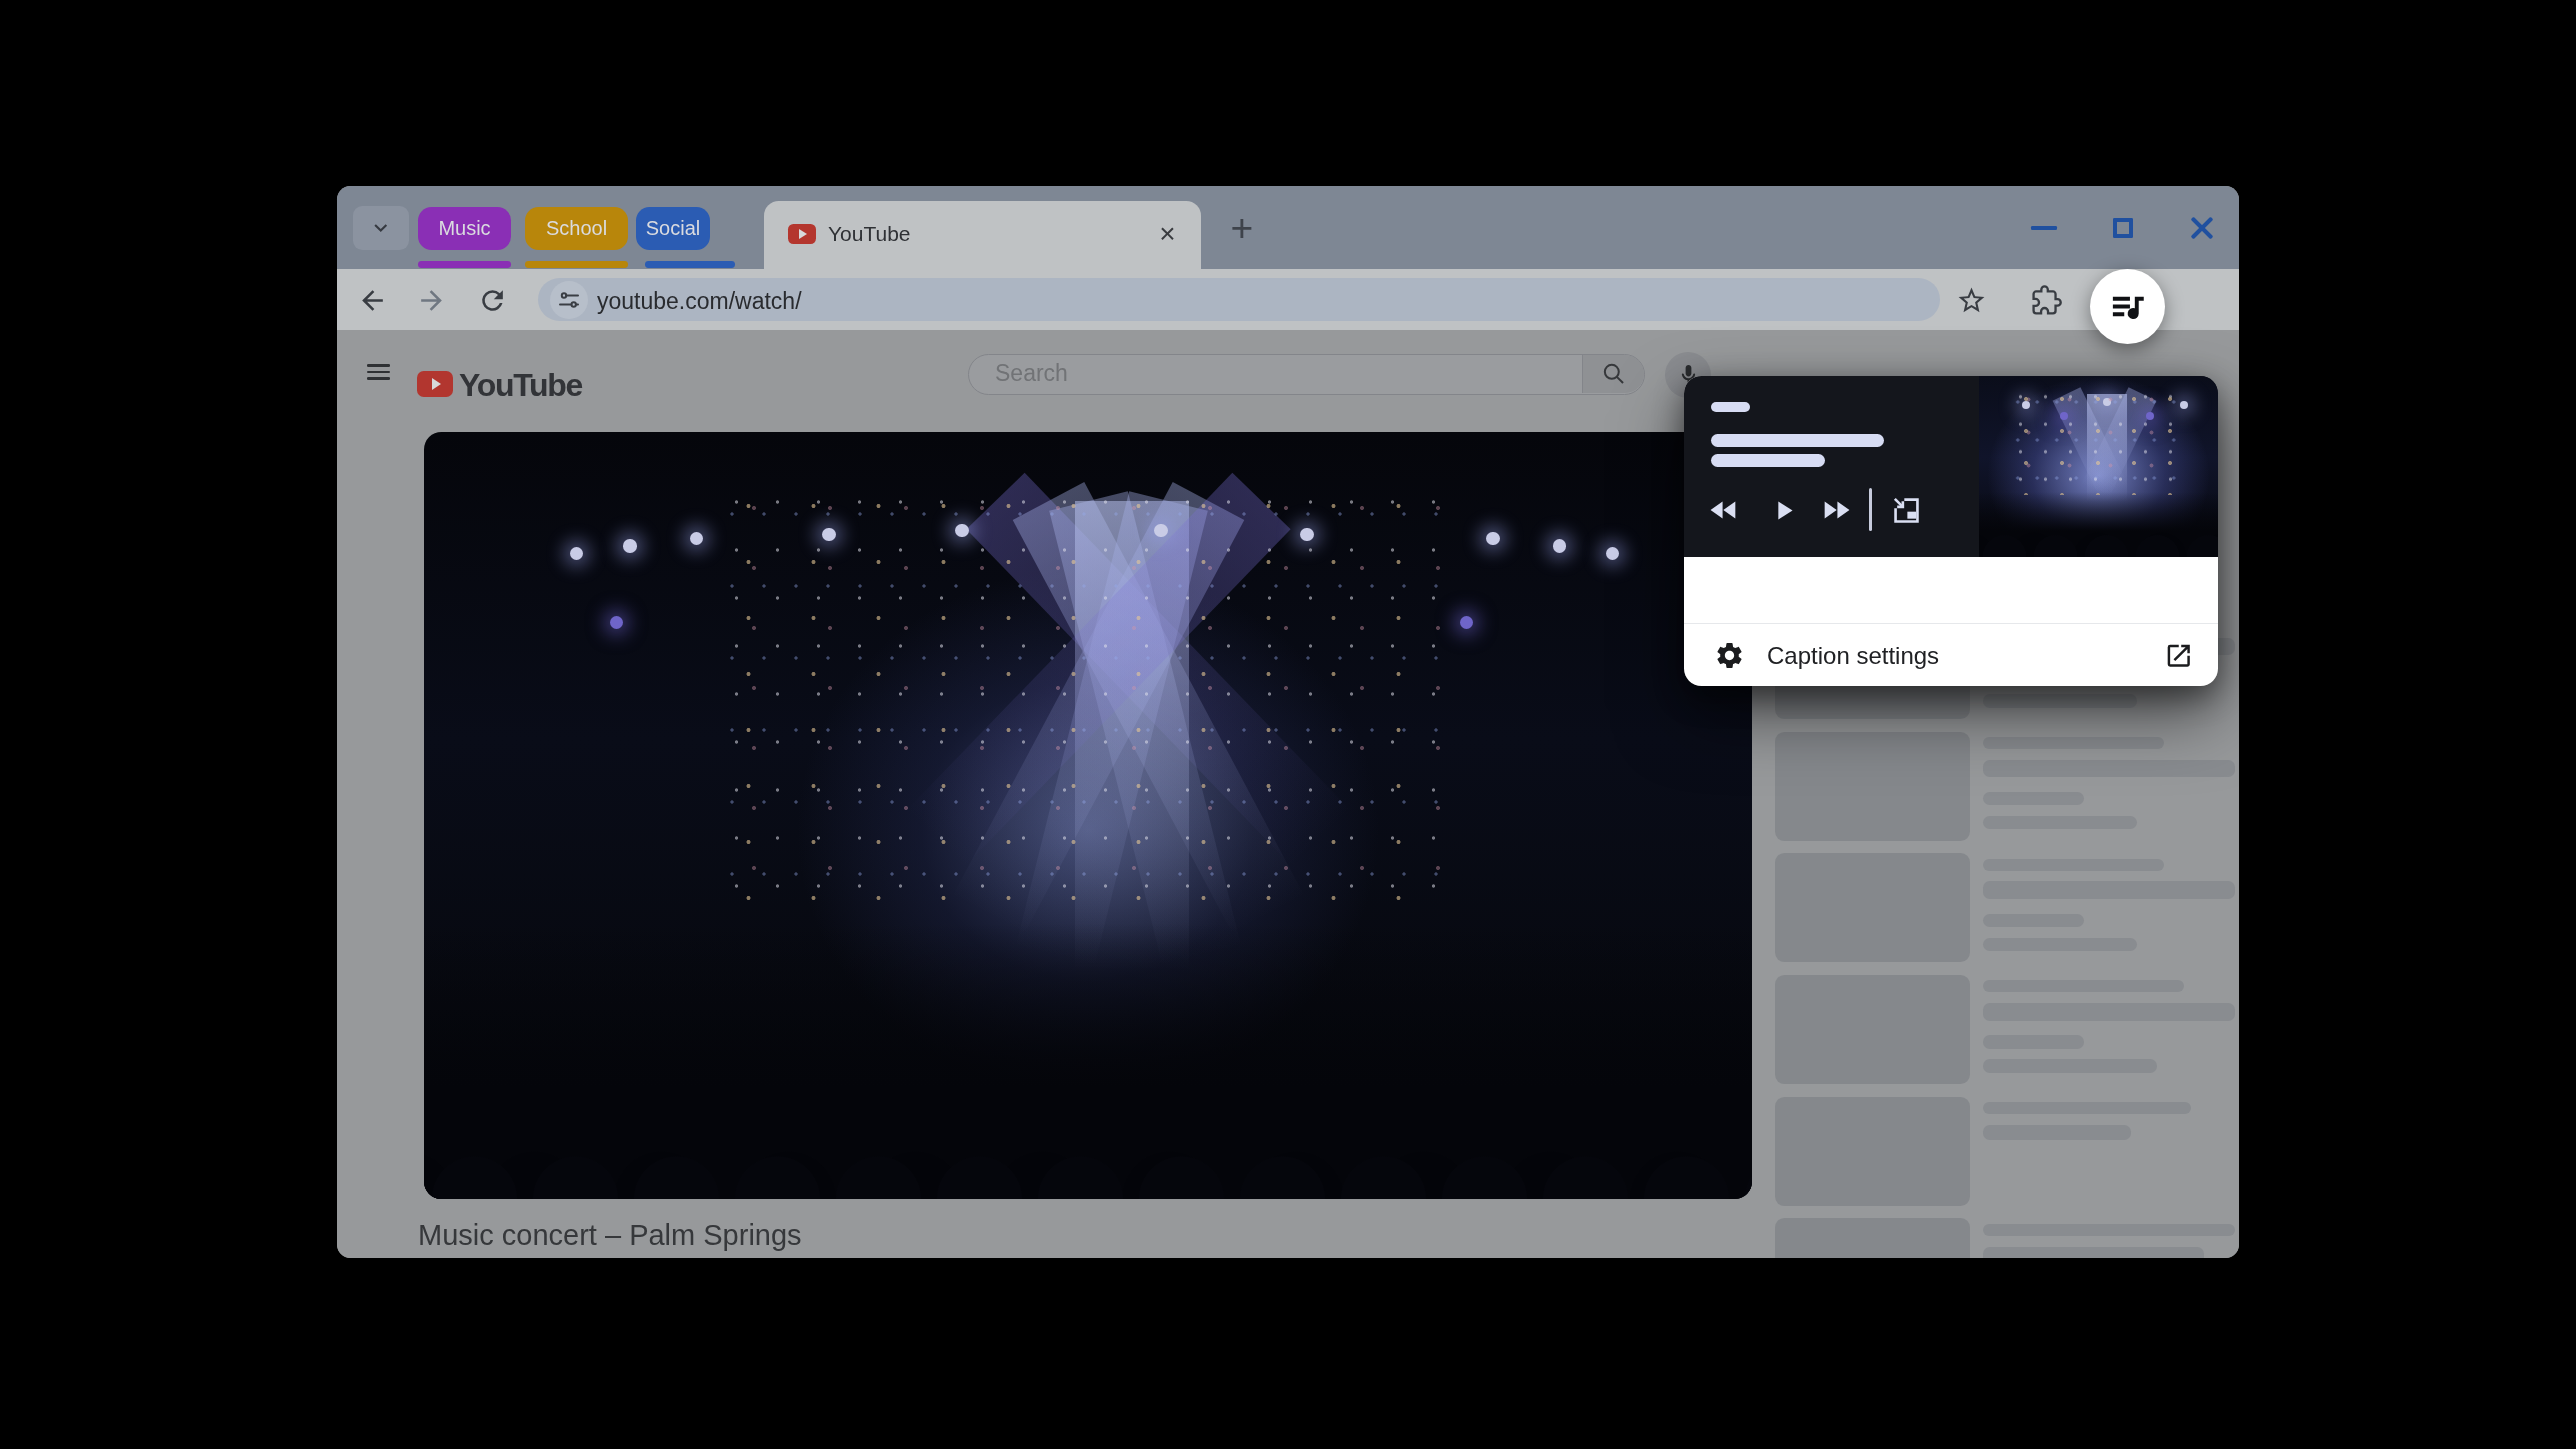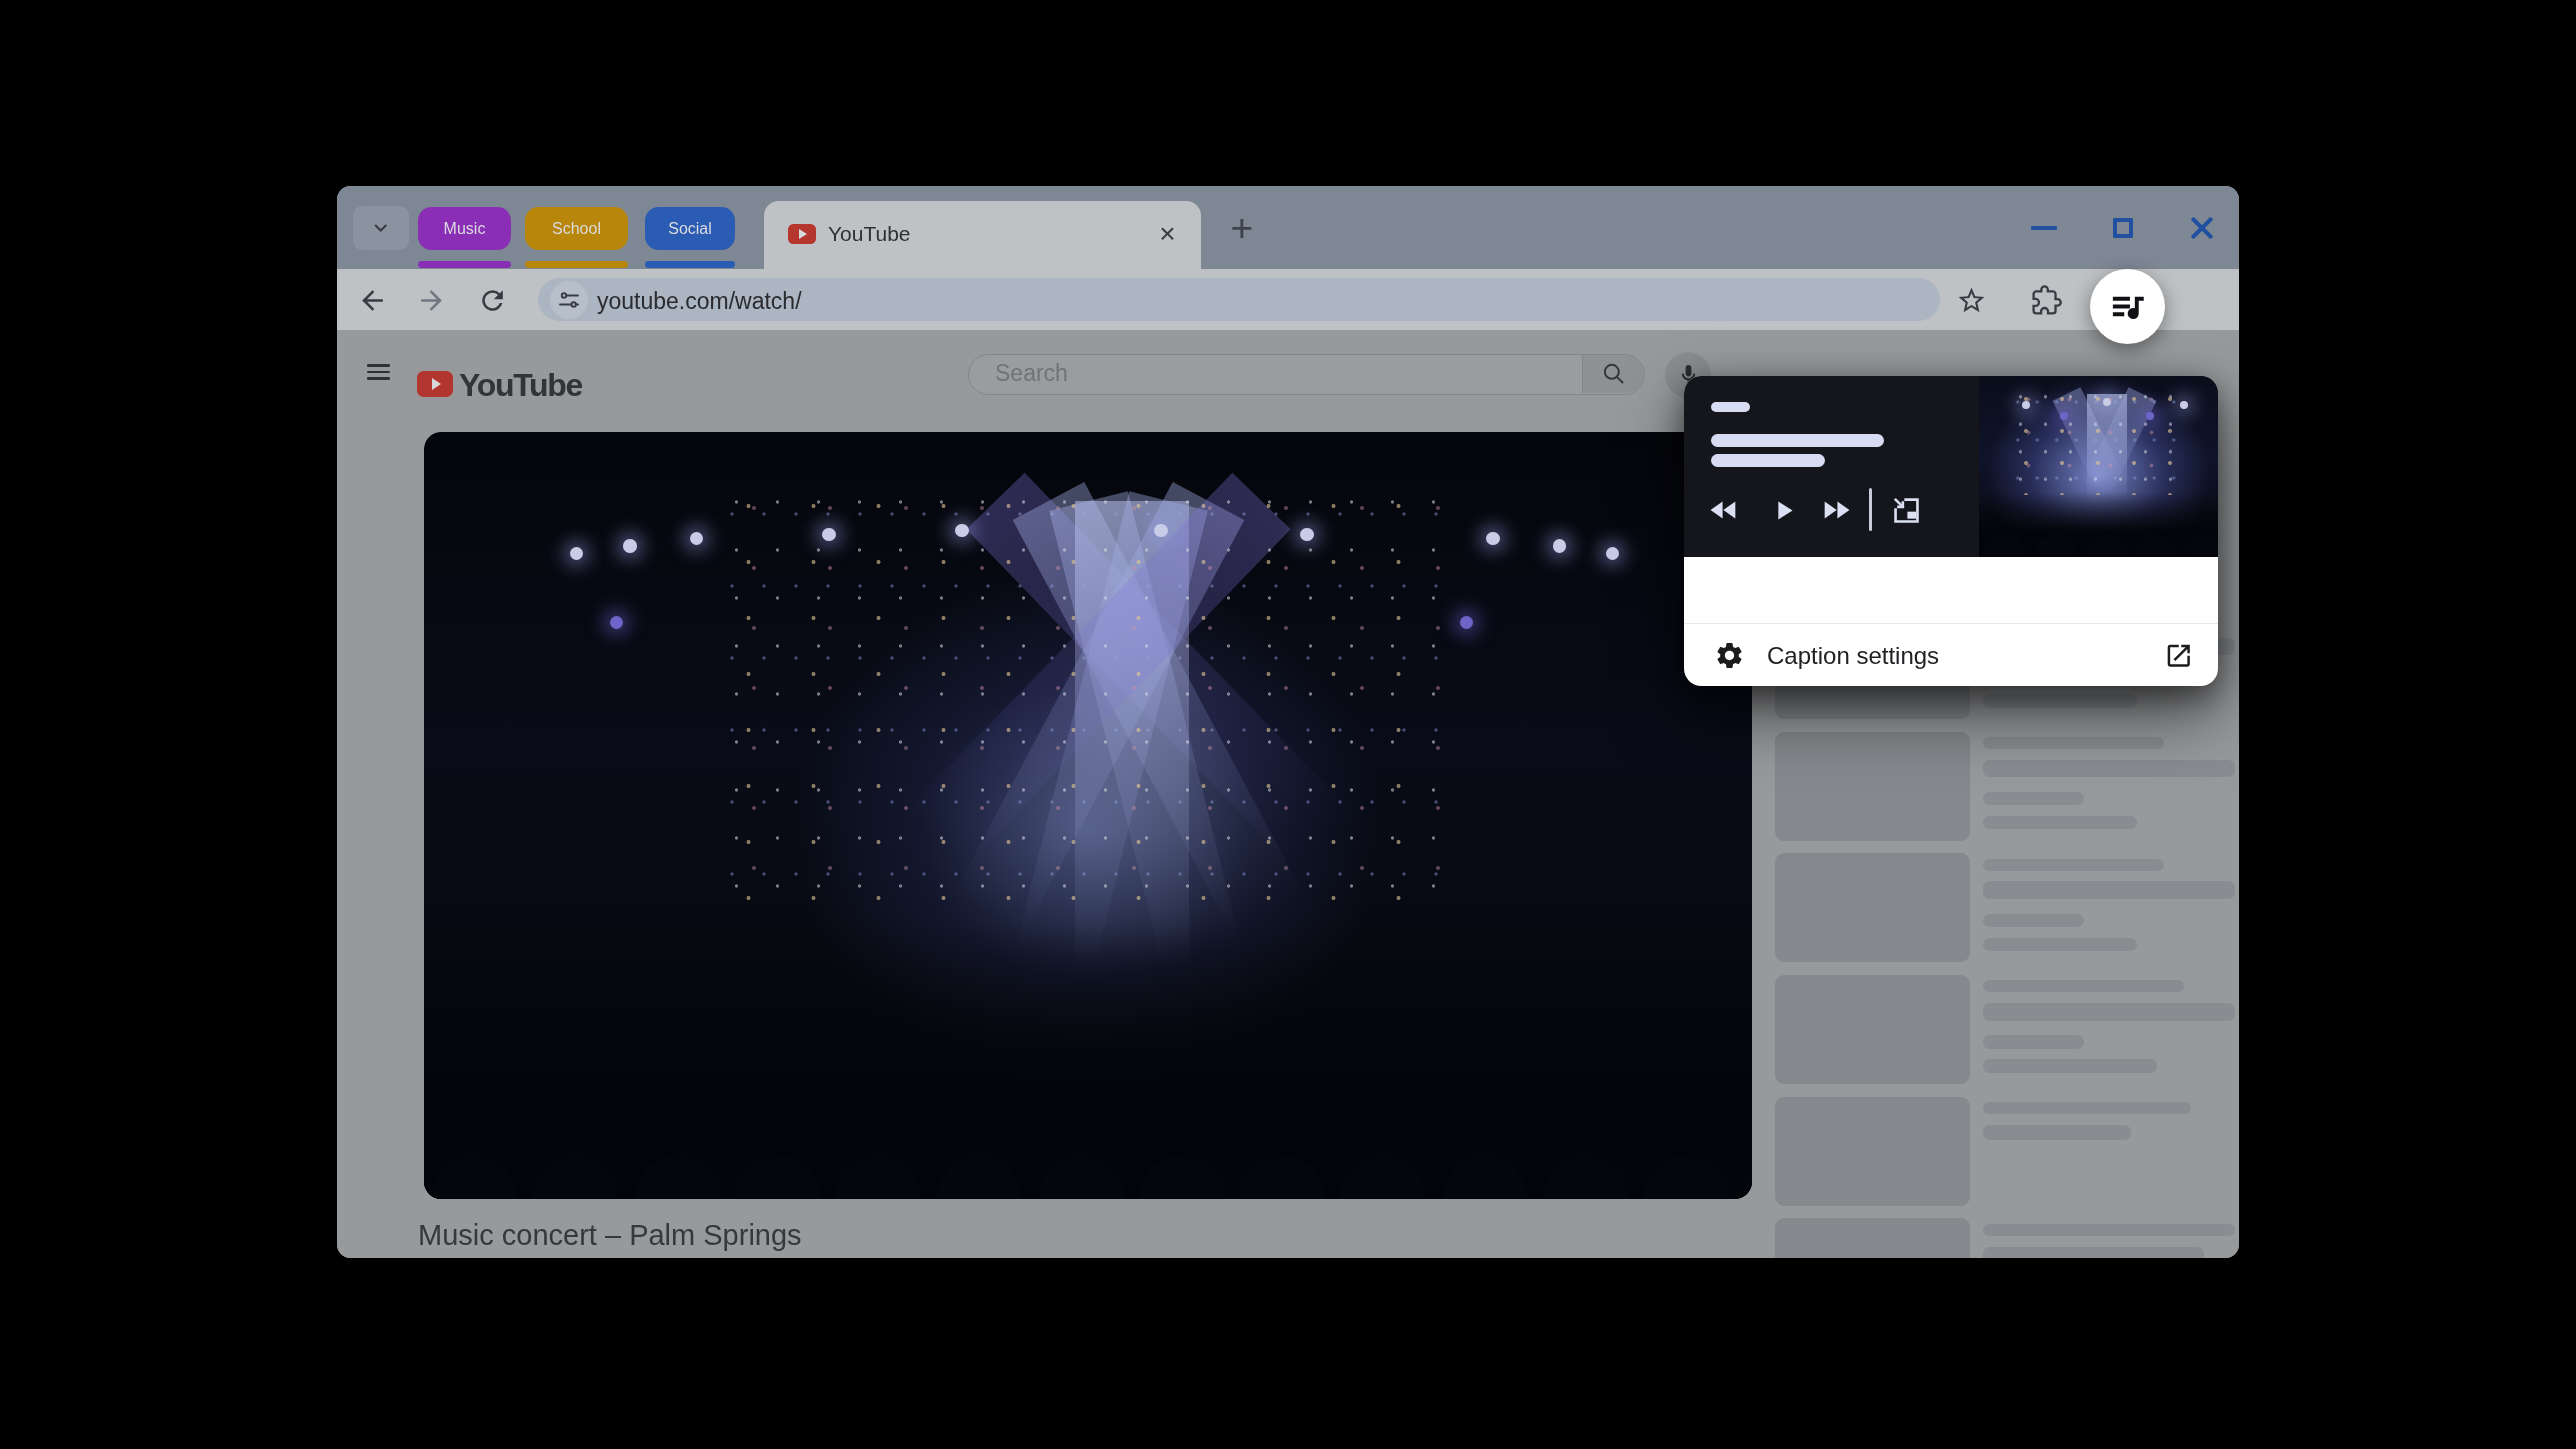--- a/index.html
+++ b/index.html
@@ -10,24 +10,24 @@
   
   .window{position:absolute;left:337px;top:186px;width:1902px;height:1072px;
           border-radius:13.4px;overflow:hidden;background:#97999B;
           box-shadow:0 27px 81px rgba(0,0,0,.7);}
 
   
   .tabstrip{position:absolute;left:0;top:0;width:100%;height:83px;background:#7E8794;}
   .tabsearch{position:absolute;left:16px;top:20px;width:56px;height:44px;border-radius:9.4px;
              background:#8B93A0;display:flex;align-items:center;justify-content:center;color:#363A41;}
   .chip{position:absolute;top:21px;height:43px;border-radius:13.4px;display:flex;align-items:center;
-        justify-content:center;color:#DADBDF;font-size:16px;font-weight:500;}
+        justify-content:center;color:#DADBDF;font-size:20px;font-weight:500;}
   .chip.music{left:81px;width:93px;}
   .chip.school{left:188px;width:103px;}
-  .chip.social{left:308px;width:90px;}
+  .chip.social{left:299px;width:74px;}
   .gline{position:absolute;top:75px;height:6.7px;border-radius:3.4px;}
   .gline.music{left:81px;width:93px;}
   .gline.school{left:188px;width:103px;}
   .gline.social{left:308px;width:90px;}
   .tab{position:absolute;left:427px;top:14.8px;width:437px;height:68px;background:#BFC2C4;
        border-radius:14.8px 14.8px 0 0;}
   .favicon{position:absolute;left:24px;top:23px;width:28px;height:20px;border-radius:5.4px;
            background:#B4362E;display:flex;align-items:center;justify-content:center;}
   .favicon .tri{width:0;height:0;border-left:8.7px solid #D8D9DB;border-top:5.4px solid transparent;
                 border-bottom:5.4px solid transparent;margin-left:2px;}

